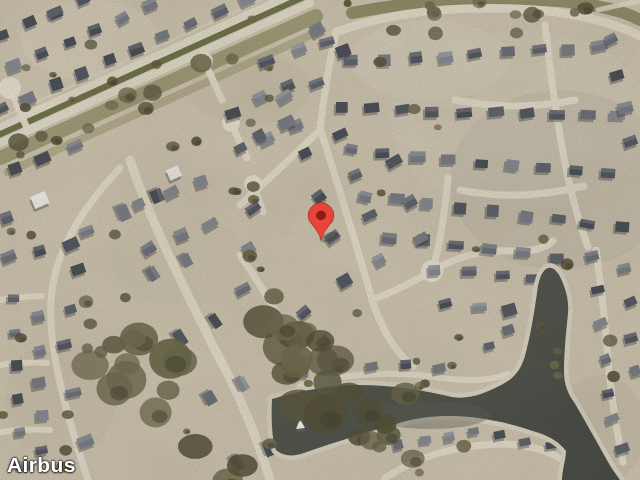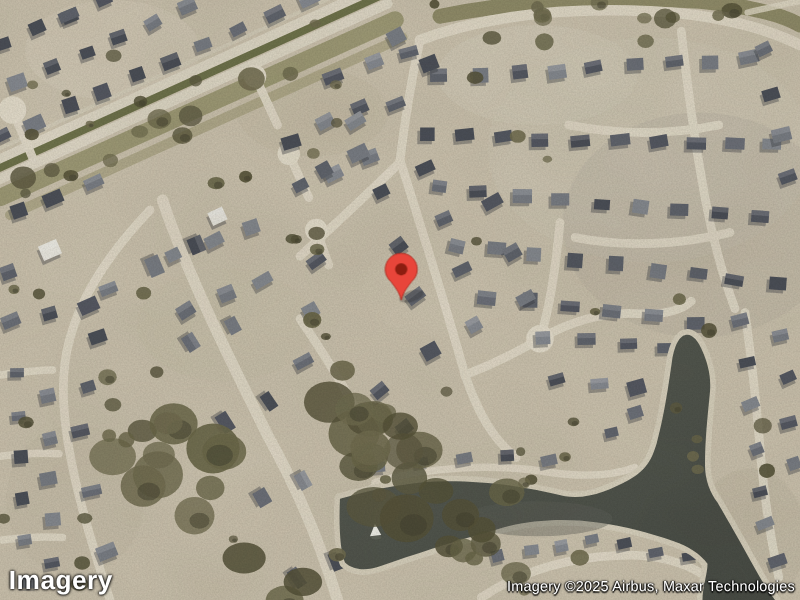--- a/index.html
+++ b/index.html
@@ -1057,15 +1057,14 @@
   <rect x="0" y="0" width="640" height="480" filter="url(#f-mottle)" opacity=".28" style="mix-blend-mode:multiply"></rect>
   <rect x="0" y="0" width="640" height="480" filter="url(#f-grain)" opacity=".30" style="mix-blend-mode:multiply"></rect>
 
   <g id="pin" transform="translate(321,240)">
     <ellipse id="pin-shadow" cx="8" cy="-3" rx="10" ry="4.5" fill="rgba(40,40,40,.28)" transform="rotate(-18 8 -3)"></ellipse>
     <path id="pin-body" d="M0,0 C-1.8,-7 -5.2,-10.5 -8.3,-14.8 A12.8,12.8 0 1 1 8.3,-14.8 C5.2,-10.5 1.8,-7 0,0 Z" fill="#E8453A" stroke="#B03024" stroke-width="0.8"></path>
     <circle id="pin-dot" cx="0" cy="-24.6" r="4.9" fill="#8C1D10"></circle>
   </g>
 </svg>
 
-<div class="logo">Imagery</div>
-<div class="attrib">Imagery ©2025 Airbus, Maxar Technologies</div>
+<div class="logo">Airbus</div>
 </div>
 
 </body></html>

